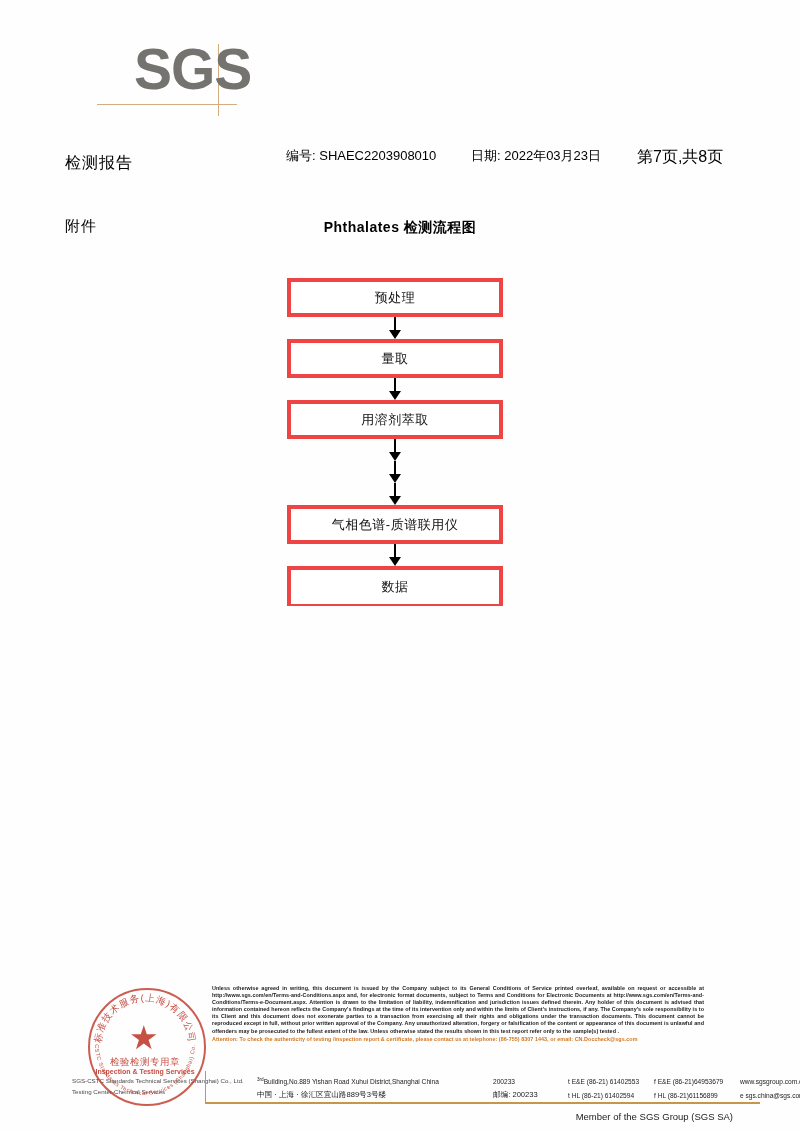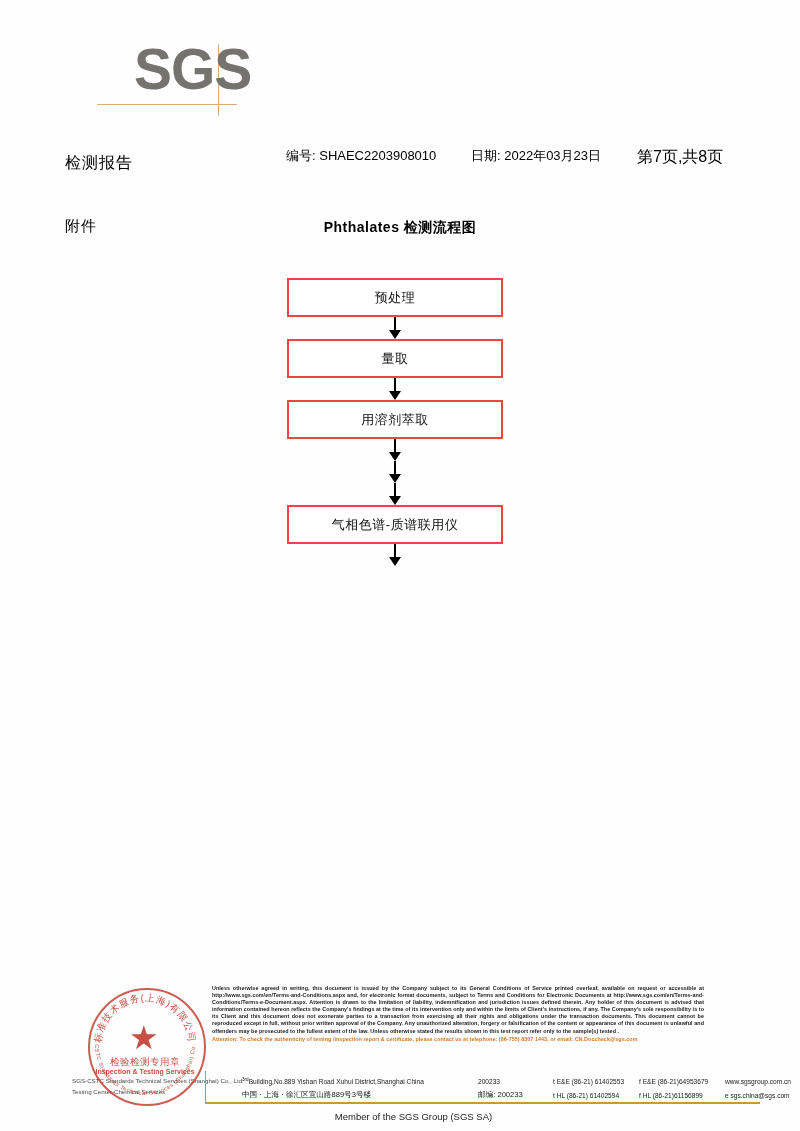--- a/index.html
+++ b/index.html
@@ -111,21 +111,21 @@
     position: absolute;
     left: 287px;
     top: 278px;
     width: 216px;
   }
   .flow-box {
     position: relative;
     box-sizing: border-box;
     width: 216px;
     height: 39px;
-    border: 2px solid #ef4444;
+    border: 4px solid #ef4444;
     background: #ffffff;
     display: flex;
     align-items: center;
     justify-content: center;
     font-size: 13px;
     color: #111;
     letter-spacing: 0.5px;
   }
   .flow-box.last {
     border-bottom-width: 2px;
@@ -175,21 +175,21 @@
     color: #1a1a1a;
     letter-spacing: 0.05px;
   }
   .legal .attention {
     color: #cf7722;
     display: block;
     margin-top: 1px;
   }
   .addr-wrap {
     position: absolute;
-    left: 191px;
+    left: 206px;
     top: 99px;
     width: 500px;
     padding-left: 44px;
   }
   .addr-sep-v {
     position: absolute;
     left: 205px;
     top: 96px;
     width: 1px;
     height: 32px;
@@ -235,24 +235,23 @@
     top: 113px;
     font-size: 6.2px;
     color: #4a4a4a;
     white-space: nowrap;
   }
   .member {
     position: absolute;
     left: 0;
     top: 136px;
     width: 733px;
-    text-align: center;
+    text-align: right;
     font-size: 9.5px;
     color: #222;
-    padding-left: 47px;
   }
 
   
   .stamp {
     position: absolute;
     left: 88px;
     top: 988px;
     width: 118px;
     height: 118px;
   }
@@ -371,20 +370,23 @@
     </div>
 
     <div class="flow-box">
       <span>气相色谱-质谱联用仪</span>
     </div>
     <div class="flow-arrow">
       <div class="shaft"></div>
         <div class="head"></div>
     </div>
 
+    <div class="flow-box last">
+      <span>数据</span>
+    </div>
 
   </div>
 
   <div class="footer">
 
     <div class="legal">
       <span>Unless otherwise agreed in writing, this document is issued by the Company subject to its General Conditions of Service printed overleaf, available on request or accessible at http://www.sgs.com/en/Terms-and-Conditions.aspx and, for electronic format documents, subject to Terms and Conditions for Electronic Documents at http://www.sgs.com/en/Terms-and-Conditions/Terms-e-Document.aspx. Attention is drawn to the limitation of liability, indemnification and jurisdiction issues defined therein. Any holder of this document is advised that information contained hereon reflects the Company's findings at the time of its intervention only and within the limits of Client's instructions, if any. The Company's sole responsibility is to its Client and this document does not exonerate parties to a transaction from exercising all their rights and obligations under the transaction documents. This document cannot be reproduced except in full, without prior written approval of the Company. Any unauthorized alteration, forgery or falsification of the content or appearance of this document is unlawful and offenders may be prosecuted to the fullest extent of the law. Unless otherwise stated the results shown in this test report refer only to the sample(s) tested .</span>
       <span class="attention">Attention: To check the authenticity of testing /inspection report &amp; certificate, please contact us at telephone: (86-755) 8307 1443, or email: CN.Doccheck@sgs.com</span>
     </div>
 

